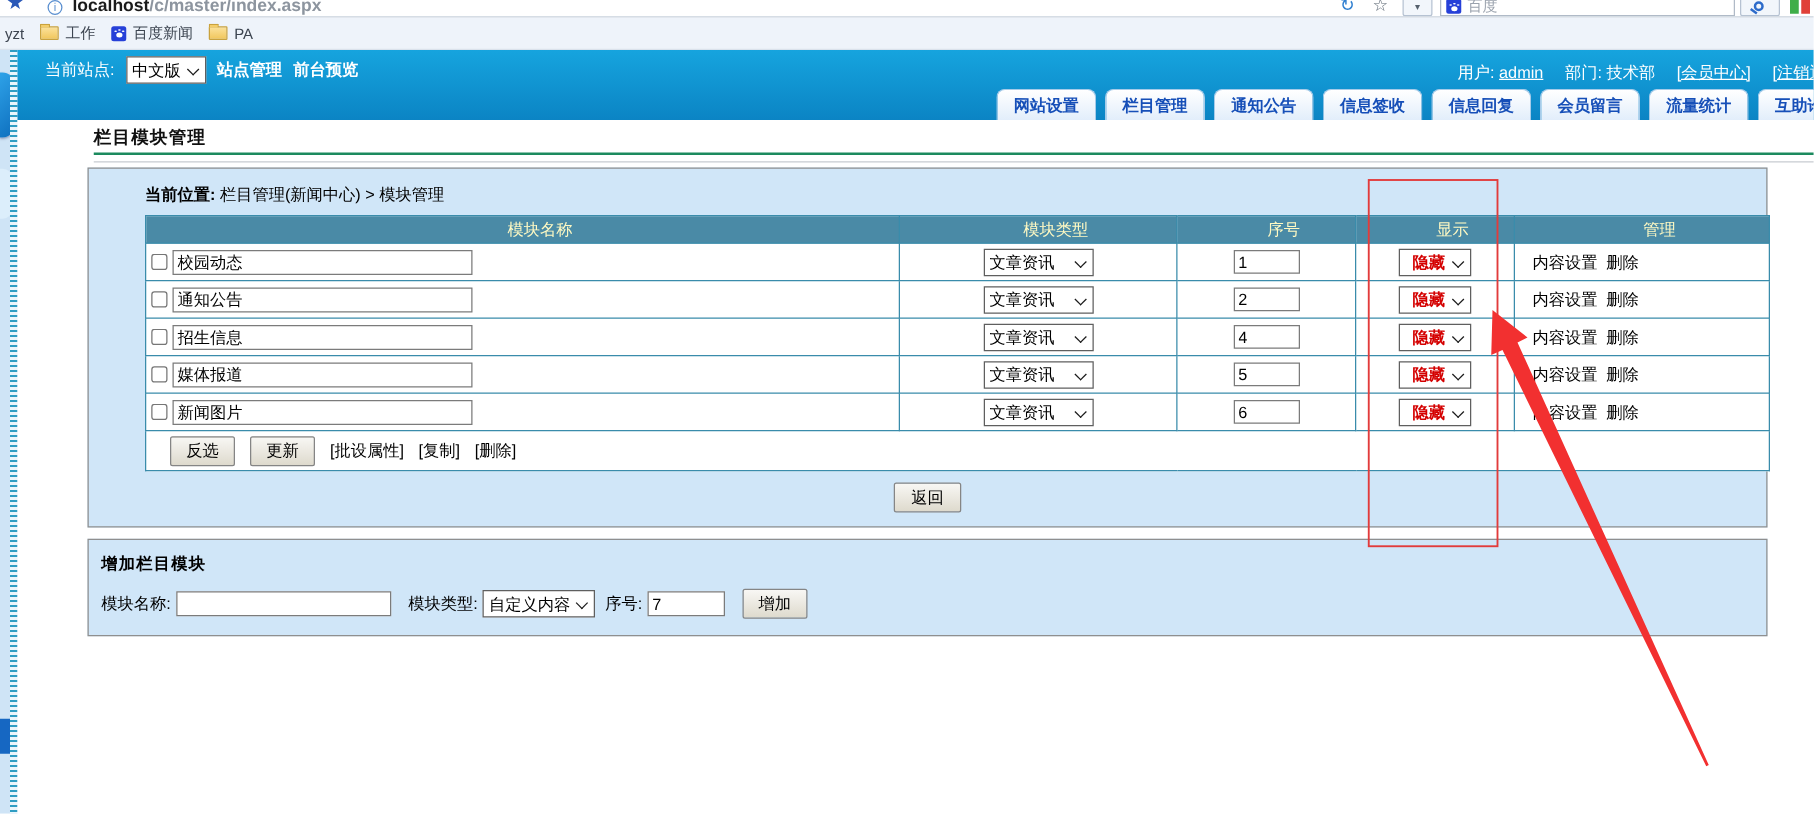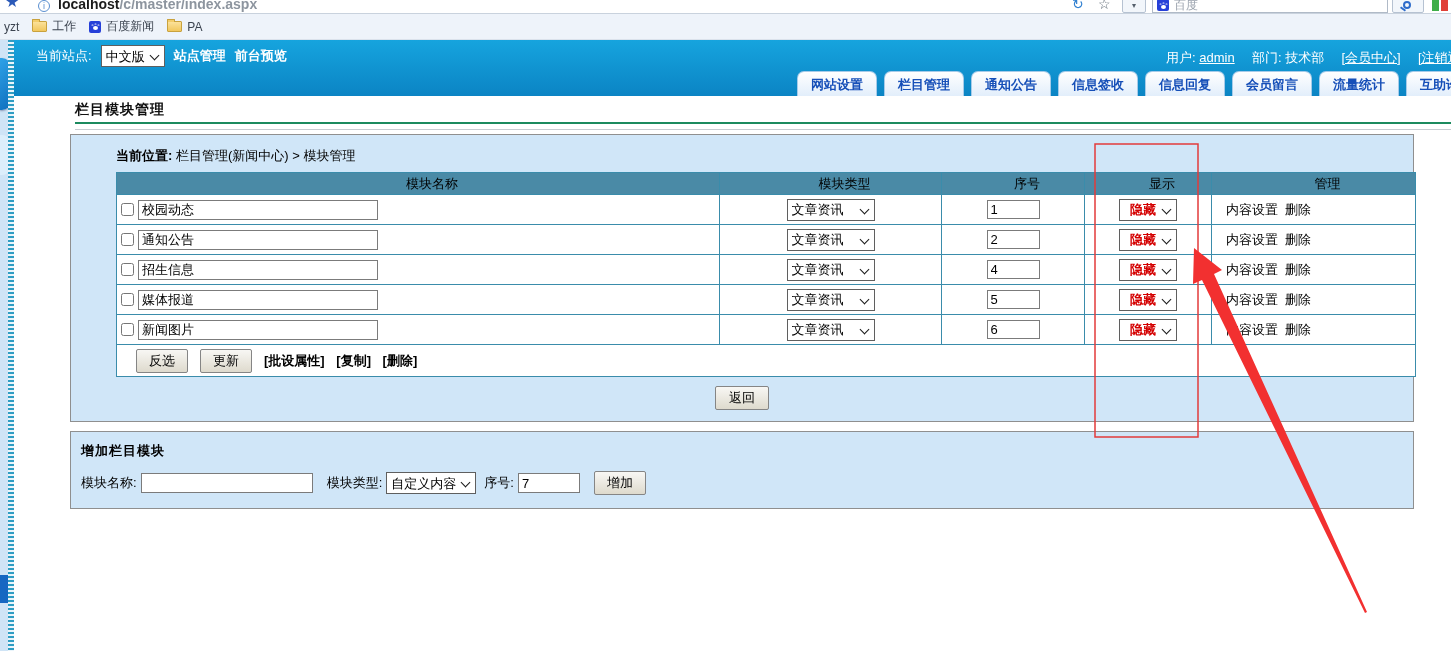--- a/index.html
+++ b/index.html
@@ -69,29 +69,29 @@
   .page-title { margin-left:61px; font-size:14px; font-weight:bold; color:#101010; letter-spacing:1px; }
   .title-rule { margin-left:61px; margin-top:3px; height:2px; background:#1c8a5e; }
   .thin-rule  { margin-left:61px; margin-top:5px; height:1px; background:#c7ccd1; }
 
   .panel { margin-left:56px; width:1344px; background:#d0e6f8; border:1px solid #8f8f8f; }
   .panel1 { margin-top:4px; padding-bottom:11px; }
   .crumb { padding:12px 0 7px 45px; }
   .crumb .lbl { font-weight:bold; }
 
   table.mtable { margin-left:45px; width:1299px; border-collapse:collapse; background:#fff; font-size:13px; table-layout:fixed; }
-  .mtable th { background:#4a8aa6; color:#000000; font-weight:normal; height:22px; border:1px solid #3a8cab;padding-left:28px; }
+  .mtable th { background:#4a8aa6; color:#fef9c3; font-weight:normal; height:22px; border:1px solid #3a8cab;padding-left:28px; }
   .mtable td { border:1px solid #3a8cab; height:30px; background:#fff; }
   td.c-name { padding-left:4px; }
   td.c-name input[type=text] { width:240px; height:20px; margin-left:4px; vertical-align:middle; }
   td.c-type, td.c-order, td.c-disp { text-align:center; }
   td.c-manage { padding-left:14px; }
   td.c-actions { padding-left:19px; }
   .mlink { cursor:pointer; margin-right:7px; }
-  .bracket-links span { margin-right:8px; cursor:pointer;font-weight:bold; }
+  .bracket-links span { margin-right:8px; cursor:pointer; }
 
   input[type=text] { border:1px solid #7b7b7b; background:#fff; font-size:13px; padding:1px 3px; font-family:inherit; }
   input[type=checkbox] { width:13px; height:13px; vertical-align:middle; }
 
   .selwrap { position:relative; display:inline-block; vertical-align:middle; }
   .selwrap::after { content:""; position:absolute; right:7px; top:7px; width:6px; height:6px;
      border-right:1.6px solid #1a1a1a; border-bottom:1.6px solid #1a1a1a; transform:rotate(45deg); pointer-events:none; }
   .selwrap select { appearance:none; -webkit-appearance:none; background:#fff; border:1px solid #5f5f5f;
      height:22px; font-size:13px; padding:0 18px 0 4px; width:100%; font-family:inherit; border-radius:0; }
   .w-lang { width:64px; } .w-type { width:88px; } .w-disp { width:58px; } .w-addtype { width:90px; }

